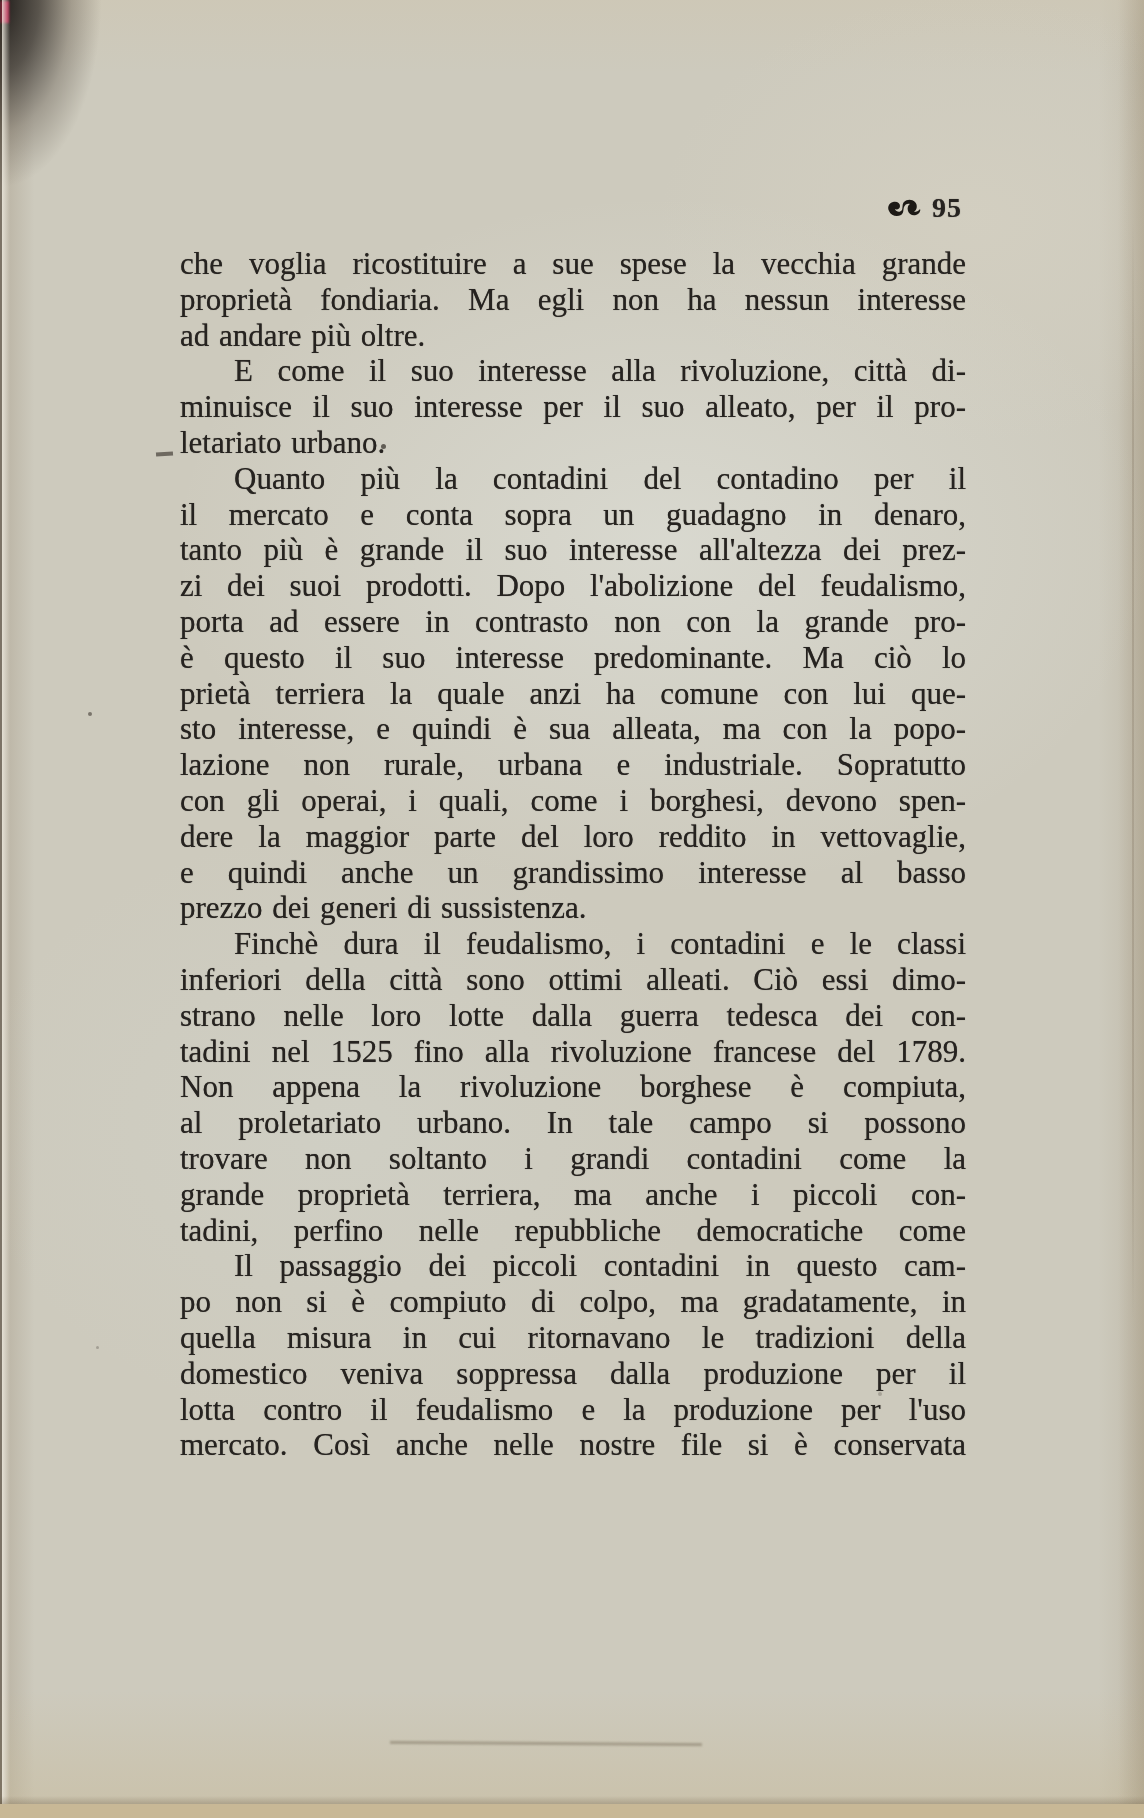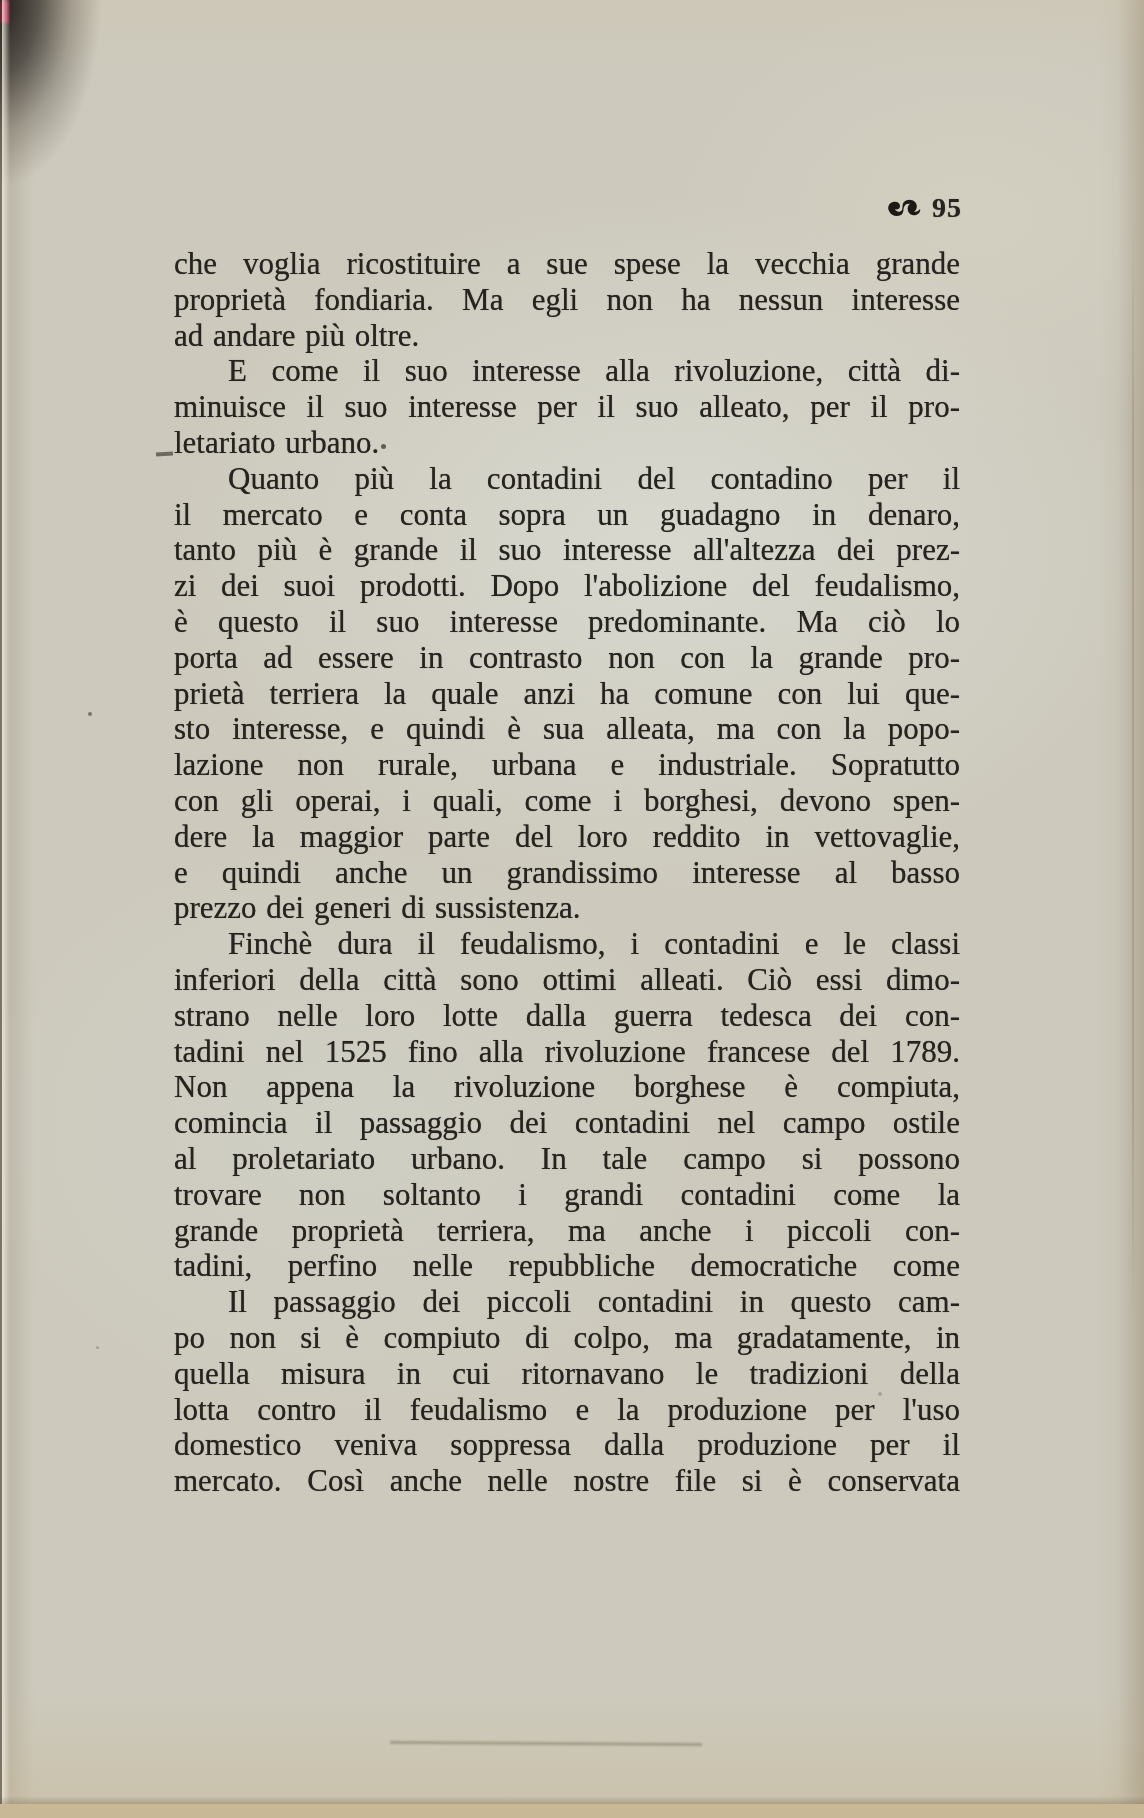--- a/index.html
+++ b/index.html
@@ -50,21 +50,21 @@
     display:flex;align-items:center;gap:10px;justify-content:flex-end;
   }
   .ornament{display:block;}
   .page-number{
     font-size:28px;font-weight:bold;color:var(--ink,#262320);
     letter-spacing:1px;text-shadow:0 0 1px rgba(38,35,32,0.6);
   }
 
   
   .text-body{
-    position:absolute;left:174px;top:246px;width:786px;
+    position:absolute;left:180px;top:246px;width:786px;
     font-size:31px;line-height:35.8px;color:var(--ink,#262320);
     text-shadow:0 0 0.7px rgba(40,36,31,0.75);
     word-spacing:2px;
   }
   .para{margin:0;}
   .line{text-align:justify;text-align-last:justify;white-space:normal;}
   .line.short{text-align:left;text-align-last:left;}
   .line.indent{text-indent:54px;}
 </style>
 </head>
@@ -105,45 +105,44 @@
       <div class="para">
         <div class="line indent">E come il suo interesse alla rivoluzione, città di-</div>
         <div class="line">minuisce il suo interesse per il suo alleato, per il pro-</div>
         <div class="line short">letariato urbano.</div>
       </div>
       <div class="para">
         <div class="line indent">Quanto più la contadini del contadino per il</div>
         <div class="line">il mercato e conta sopra un guadagno in denaro,</div>
         <div class="line">tanto più è grande il suo interesse all'altezza dei prez-</div>
         <div class="line">zi dei suoi prodotti. Dopo l'abolizione del feudalismo,</div>
+        <div class="line">porta ad essere in contrasto non con la grande pro-</div>
         <div class="line">è questo il suo interesse predominante. Ma ciò lo</div>
-        <div class="line">porta ad essere in contrasto non con la grande pro-</div>
         <div class="line">prietà terriera la quale anzi ha comune con lui que-</div>
         <div class="line">sto interesse, e quindi è sua alleata, ma con la popo-</div>
         <div class="line">lazione non rurale, urbana e industriale. Sopratutto</div>
         <div class="line">con gli operai, i quali, come i borghesi, devono spen-</div>
         <div class="line">dere la maggior parte del loro reddito in vettovaglie,</div>
         <div class="line">e quindi anche un grandissimo interesse al basso</div>
         <div class="line short">prezzo dei generi di sussistenza.</div>
       </div>
       <div class="para">
         <div class="line indent">Finchè dura il feudalismo, i contadini e le classi</div>
         <div class="line">inferiori della città sono ottimi alleati. Ciò essi dimo-</div>
         <div class="line">strano nelle loro lotte dalla guerra tedesca dei con-</div>
         <div class="line">tadini nel 1525 fino alla rivoluzione francese del 1789.</div>
         <div class="line">Non appena la rivoluzione borghese è compiuta,</div>
-        <div class="line">comincia il passaggio dei contadini nel campo ostile</div>
         <div class="line">al proletariato urbano. In tale campo si possono</div>
         <div class="line">trovare non soltanto i grandi contadini come la</div>
         <div class="line">grande proprietà terriera, ma anche i piccoli con-</div>
         <div class="line">tadini, perfino nelle repubbliche democratiche come</div>
       </div>
       <div class="para">
         <div class="line indent">Il passaggio dei piccoli contadini in questo cam-</div>
         <div class="line">po non si è compiuto di colpo, ma gradatamente, in</div>
         <div class="line">quella misura in cui ritornavano le tradizioni della</div>
+        <div class="line">domestico veniva soppressa dalla produzione per il</div>
         <div class="line">lotta contro il feudalismo e la produzione per l'uso</div>
-        <div class="line">domestico veniva soppressa dalla produzione per il</div>
         <div class="line">mercato. Così anche nelle nostre file si è conservata</div>
       </div>
     </div>
 
 </div>
 
 </body></html>

